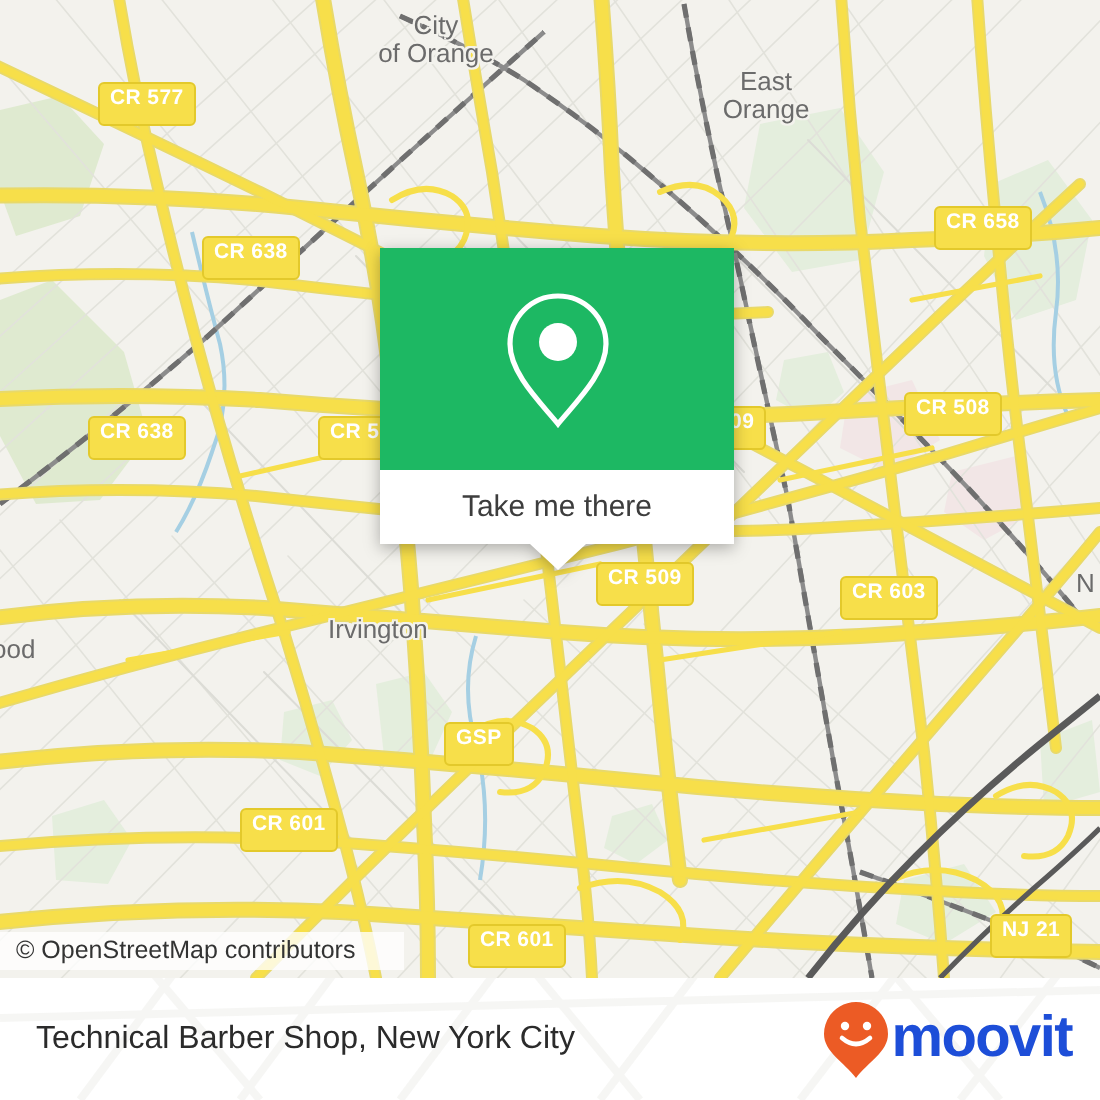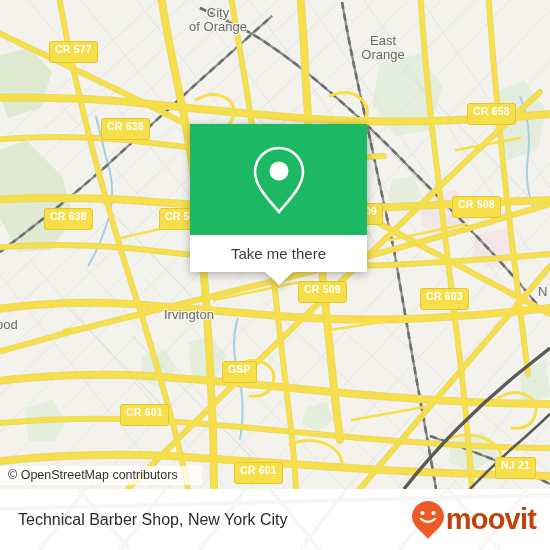--- a/index.html
+++ b/index.html
@@ -144,21 +144,21 @@
   }
   #footer-logo {
     position: absolute;
     right: 14px;
     top: 50%;
     transform: translateY(-50%);
     display: flex;
     align-items: center;
   }
   #footer-logo-word {
-    color: #c2410c;
+    color: #1d4ed8;
     font-size: 29px;
     font-weight: bold;
     letter-spacing: -0.8px;
     line-height: 29px;
     margin-left: 1px;
   }
 </style>
 </head>
 <body>
 

